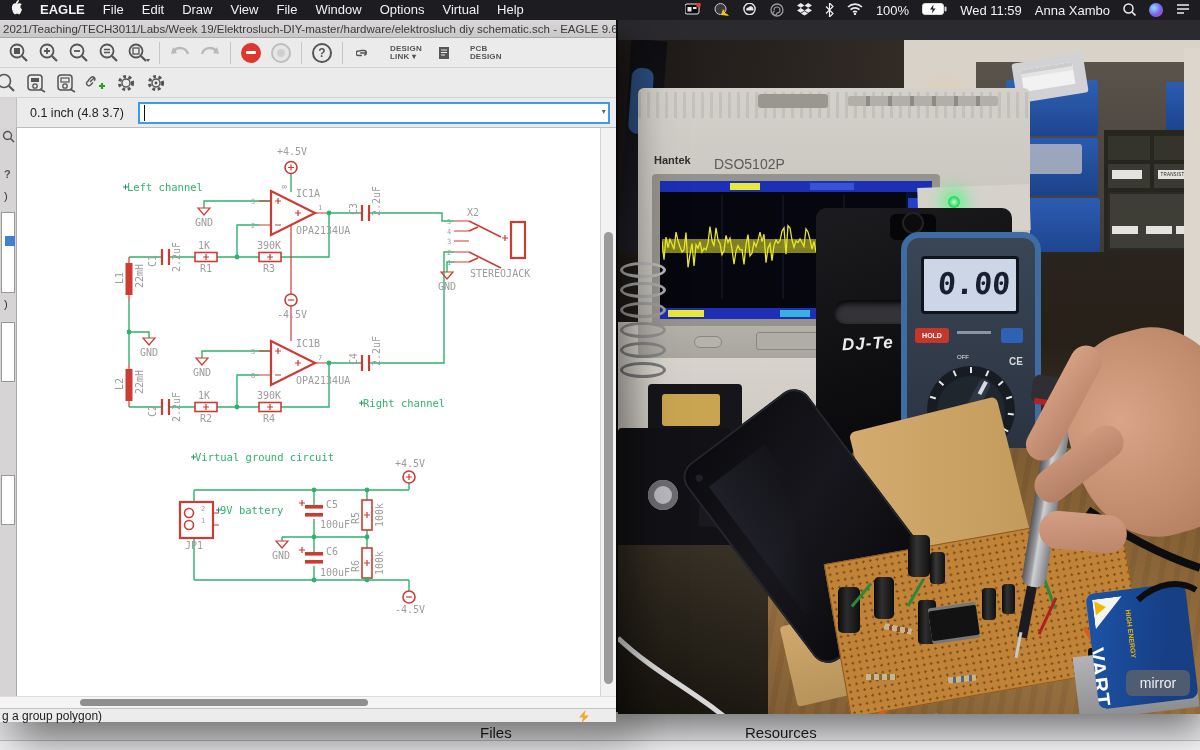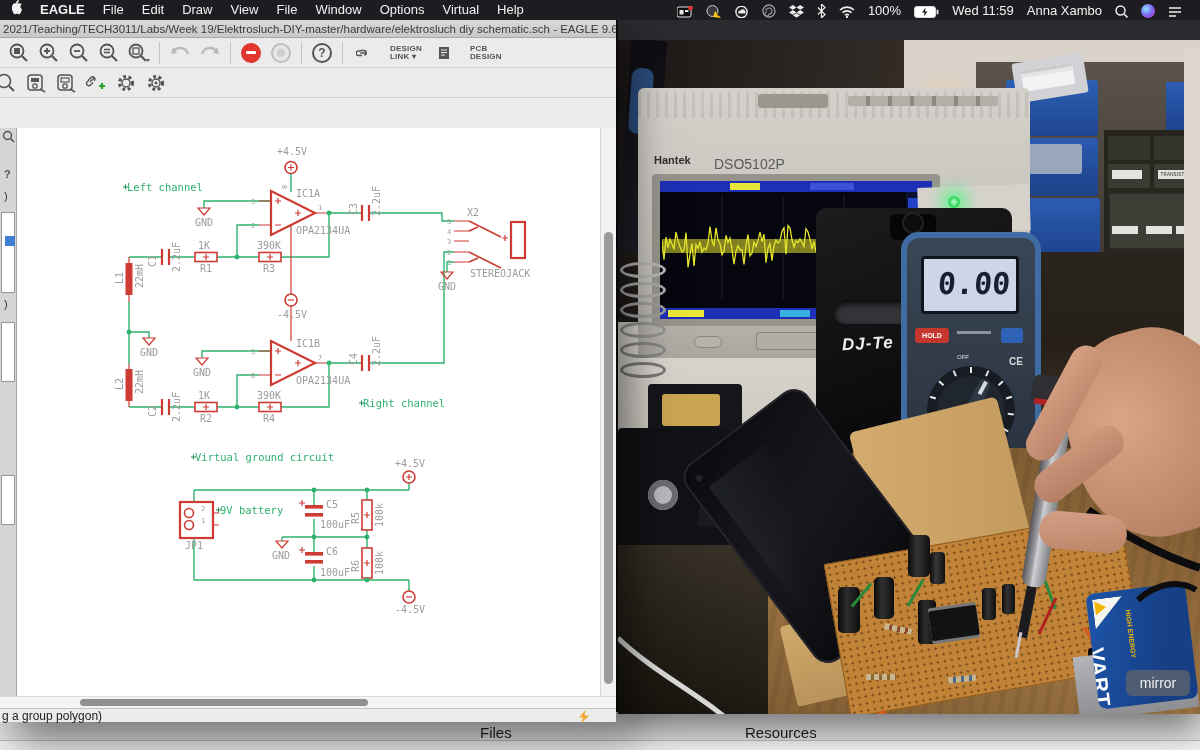--- a/index.html
+++ b/index.html
@@ -5,21 +5,21 @@
   * { margin:0; padding:0; box-sizing:border-box; }
   html,body { width:1200px; height:750px; overflow:hidden; background:#101010;
     font-family:"Liberation Sans", sans-serif; }
 
   
   #menubar { position:absolute; left:0; top:0; width:1200px; height:20px; background:#1c1c21;
     display:flex; align-items:center; color:#f2f2f2; font-size:13px; z-index:50; }
   .mb-left { display:flex; align-items:center; }
   .mb-item { padding:0 9px; line-height:20px; }
   .mb-item.bold { font-weight:bold; }
-  .mb-right { margin-left:auto; display:flex; align-items:flex-end; gap:13px; padding-right:18px; }
+  .mb-right { margin-left:auto; display:flex; align-items:flex-start; gap:13px; padding-right:10px; }
   .mb-ic { display:inline-flex; align-items:center; }
   .mb-txt { font-size:13px; }
 
   
   #eagle { position:absolute; left:0; top:20px; width:616px; height:702px; background:#ebebeb;
     box-shadow:14px 18px 40px rgba(0,0,0,.5); z-index:30; }
   #e-title { position:absolute; left:0; top:0; width:100%; height:18px;
     background:linear-gradient(#dad8d8,#c9c7c7); border-bottom:1px solid #a9a7a7;
     font-size:11.5px; color:#3a3a3a; line-height:18px; padding-left:3px; white-space:nowrap; overflow:hidden; }
   #e-tb1 { position:absolute; left:0; top:18px; width:100%; height:30px; background:#ebebeb;
@@ -311,20 +311,29 @@
       </span>
     <span class="ti">
         <svg width="22" height="22" viewBox="0 0 22 22">
           <circle cx="11" cy="11" r="6.5" stroke="#555" stroke-width="3.2" fill="none" stroke-dasharray="2.8,2.6"></circle>
           <circle cx="11" cy="11" r="4" fill="#ebebeb" stroke="#555" stroke-width="1.4"></circle>
           <circle cx="11" cy="11" r="1.4" fill="#555"></circle>
         </svg>
       </span>
   </div>
 
+  <div id="e-coord">
+    <span class="coord-box"></span>
+    <span id="coord-label">0.1 inch (4.8 3.7)</span>
+    <span id="cmd-wrap">
+      <input id="cmd-input" value="" style="">
+      <span class="cmd-caret"></span>
+      <span class="cmd-dd">▾</span>
+    </span>
+  </div>
 
   <div id="e-work">
     <div id="left-strip">
       <svg class="ls-glyph" style="left:2px;top:2px" width="13" height="13" viewBox="0 0 13 13">
           <circle cx="5.5" cy="5.5" r="4" stroke="#555" stroke-width="1.4" fill="none"></circle>
           <path d="M8.5,8.5 L12,12" stroke="#555" stroke-width="1.6"></path>
         </svg>
       <span class="ls-glyph" style="left:4px;top:40px;font-weight:bold">?</span>
       <span class="ls-glyph" style="left:4px;top:62px;color:#333">)</span>
       <div class="ls-box" style="top:84px;height:81px">

